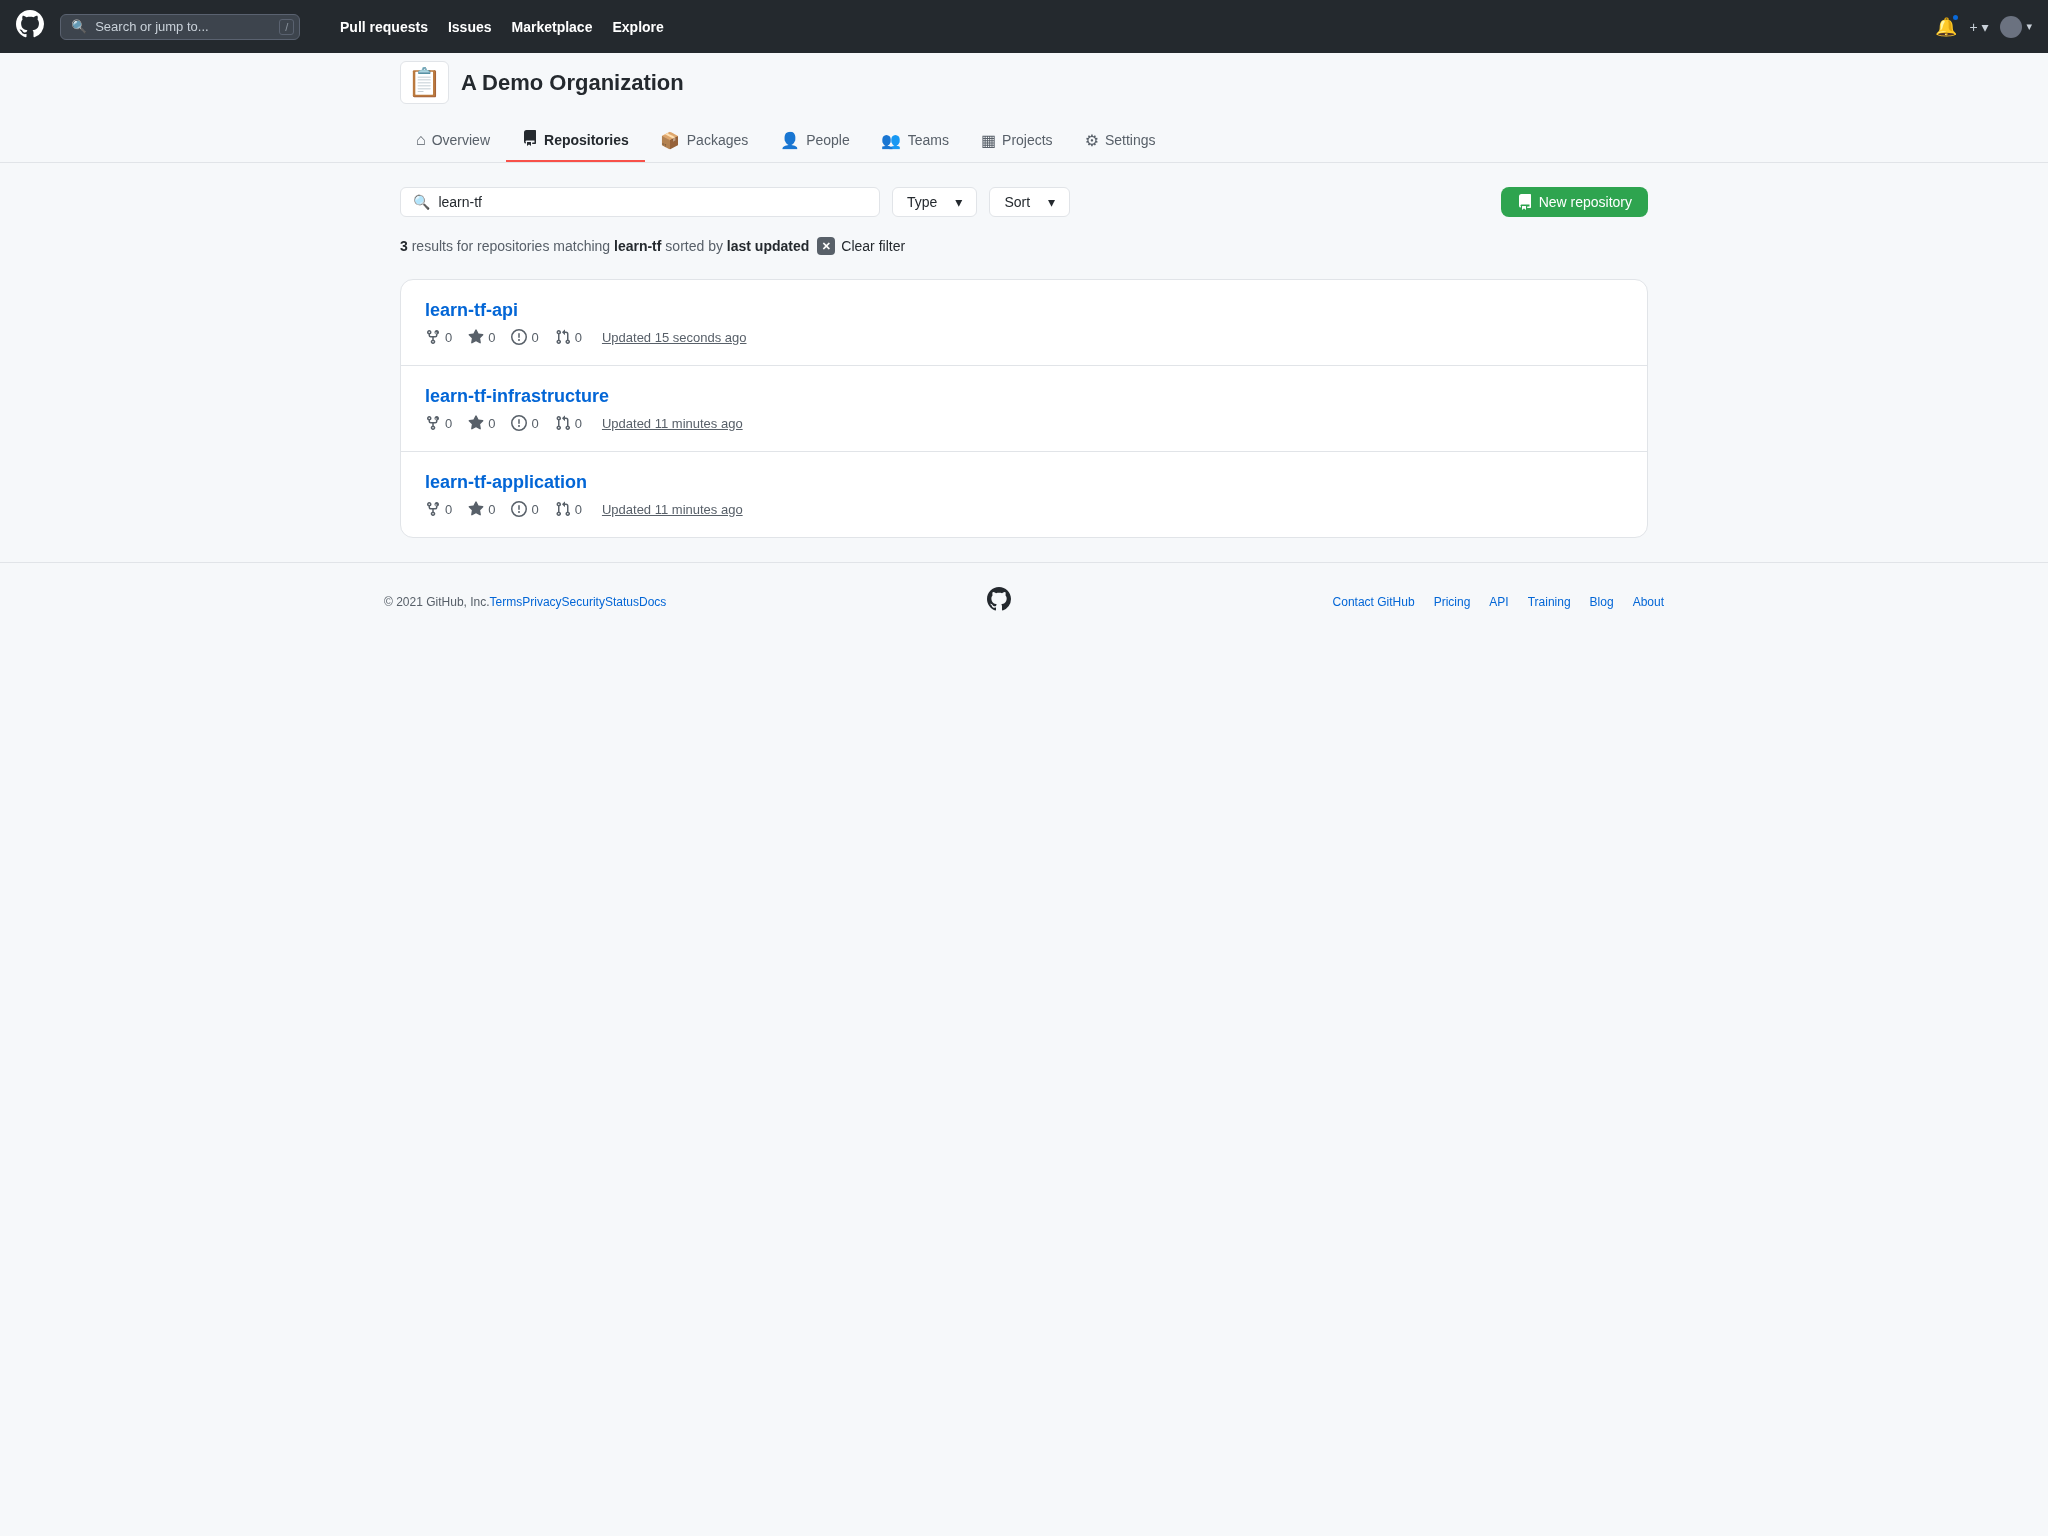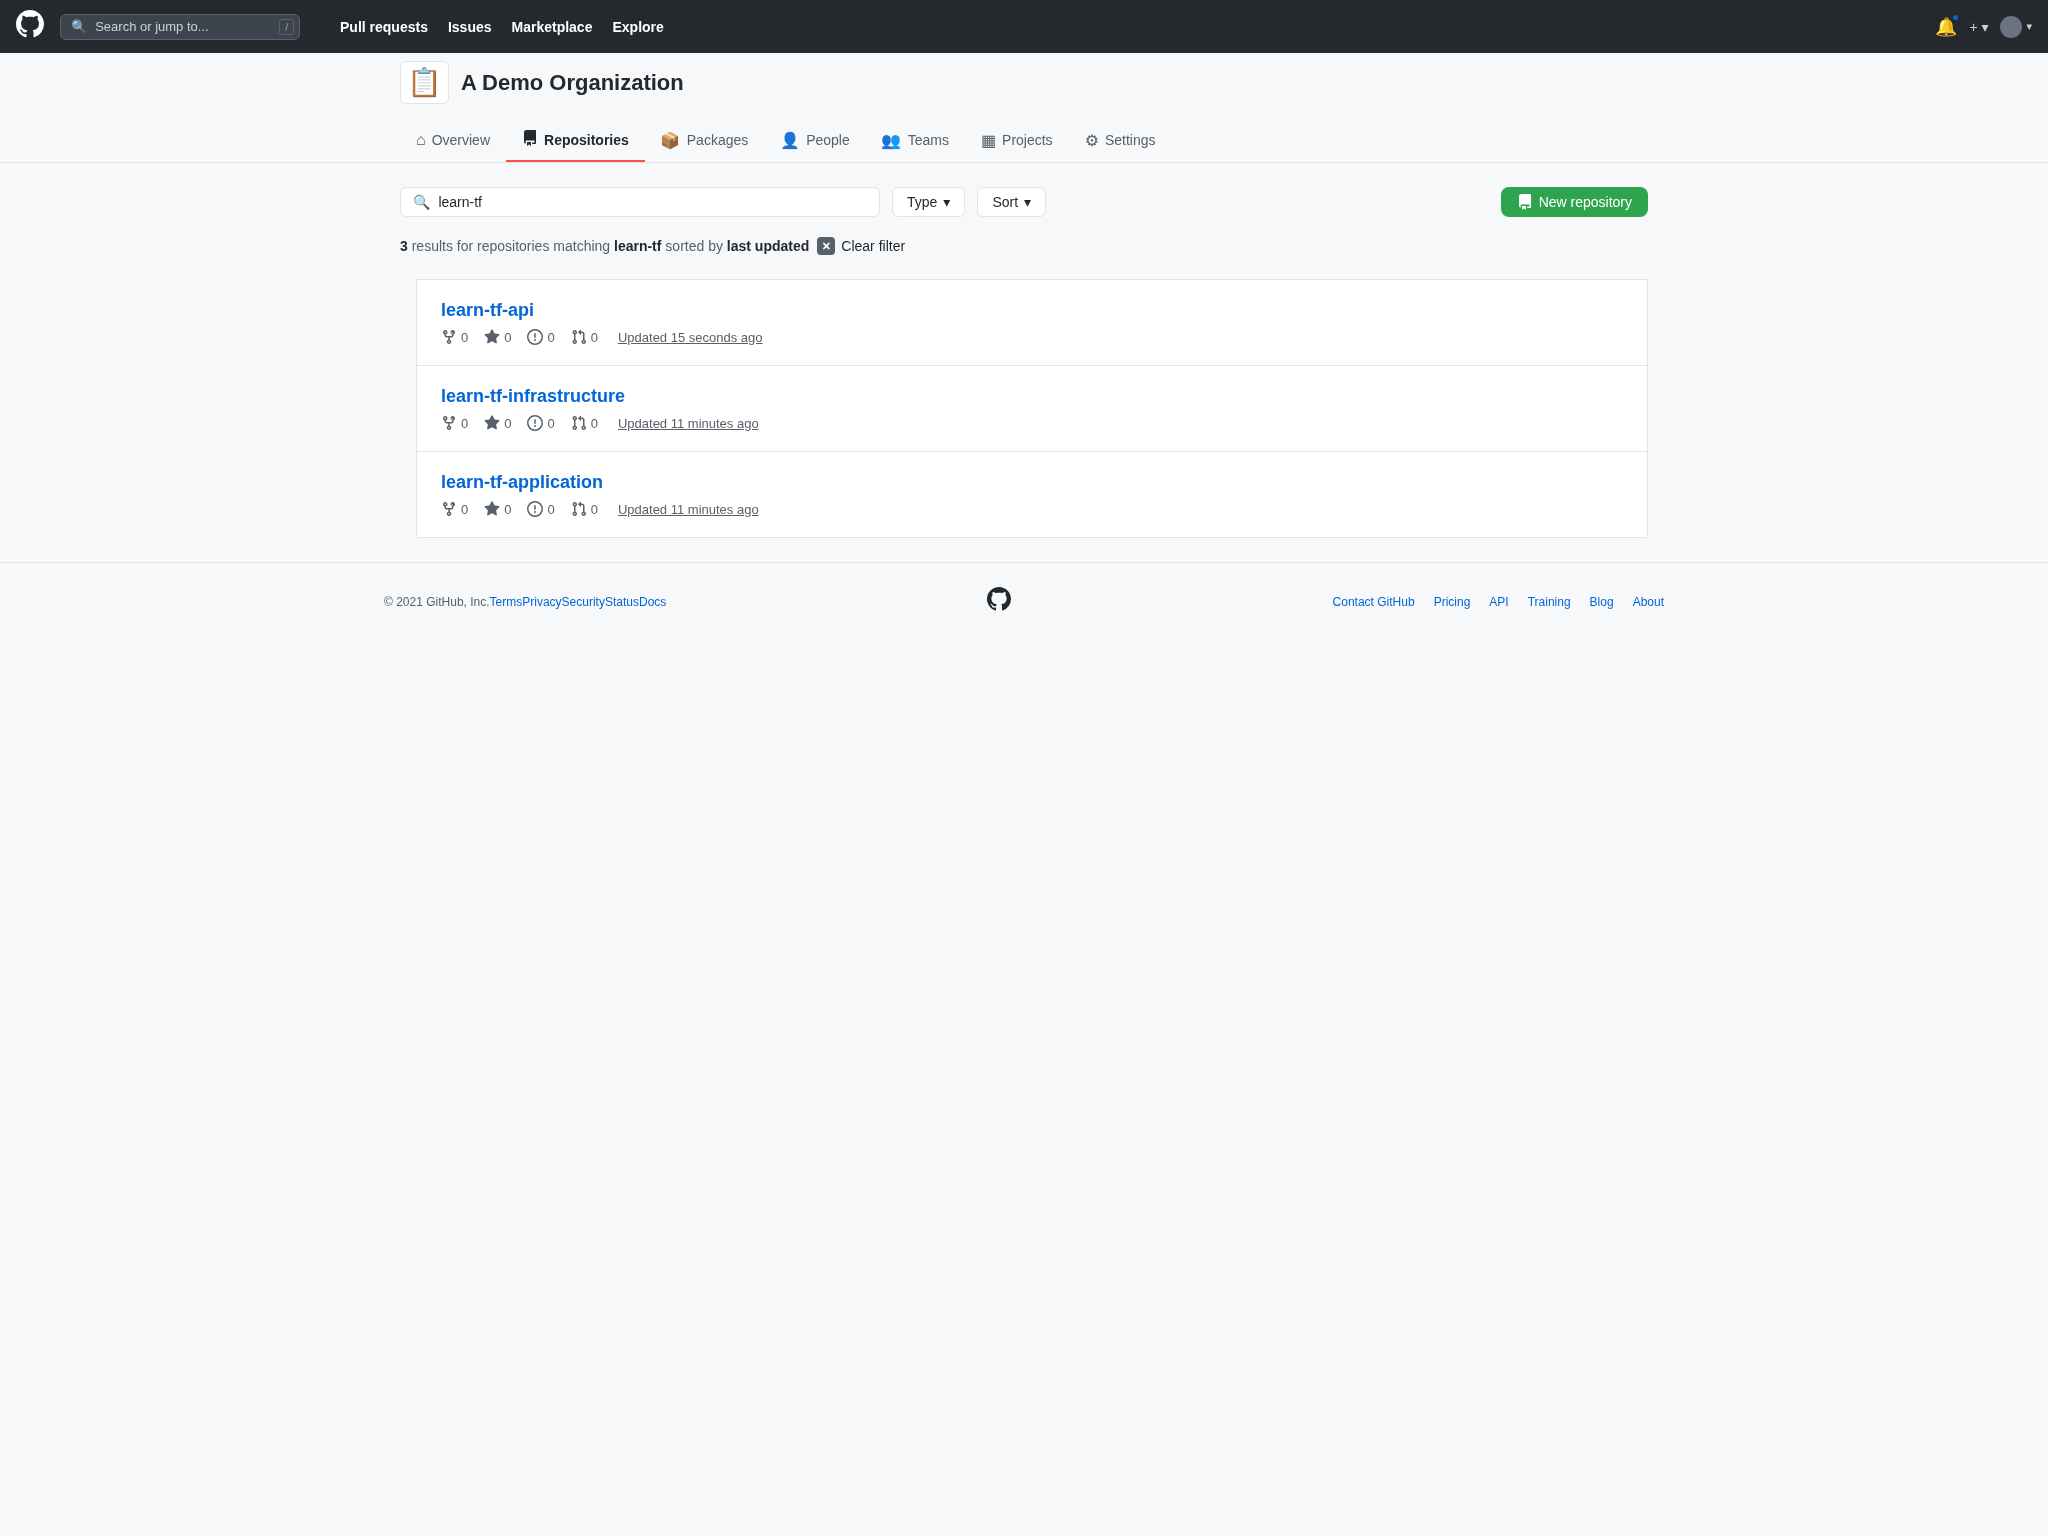--- a/index.html
+++ b/index.html
@@ -30,31 +30,31 @@
     .nav-tab-icon { font-size: 16px; }
 
     
     .main { max-width: 1280px; margin: 0 auto; padding: 24px 16px; }
 
     
     .search-row { display: flex; align-items: center; gap: 12px; margin-bottom: 16px; }
     .repo-search { display: flex; align-items: center; border: 1px solid #e1e4e8; border-radius: 6px; padding: 6px 12px; gap: 8px; background: white; flex: 1; max-width: 480px; }
     .repo-search input { border: none; outline: none; font-size: 14px; width: 100%; color: #24292e; }
     .search-icon-sm { color: #586069; font-size: 14px; }
-    .dropdown-btn { display: flex; align-items: center; gap: 6px; border: 1px solid #e1e4e8; border-radius: 6px; padding: 6px 14px; background: white; cursor: pointer; font-size: 14px; color: #24292e; }
+    .dropdown-btn { display: flex; align-items: center; gap: 18px; border: 1px solid #e1e4e8; border-radius: 6px; padding: 6px 14px; background: white; cursor: pointer; font-size: 14px; color: #24292e; }
     .new-repo-btn { display: flex; align-items: center; gap: 6px; background: #2ea44f; color: white; border: none; border-radius: 8px; padding: 7px 16px; font-size: 14px; font-weight: 500; cursor: pointer; margin-left: auto; }
 
     
     .filter-row { display: flex; align-items: center; margin-bottom: 20px; font-size: 14px; color: #586069; }
     .filter-row strong { color: #24292e; }
     .clear-filter-btn { display: flex; align-items: center; gap: 6px; color: #24292e; cursor: pointer; font-size: 14px; padding: 4px 8px; border-radius: 6px; }
     .clear-icon { background: #586069; color: white; border-radius: 4px; width: 18px; height: 18px; display: flex; align-items: center; justify-content: center; font-size: 11px; font-weight: bold; }
 
     
-    .repo-list { border: 1px solid #e1e4e8; border-radius: 0; background: white; margin-left: 16px; }
+    .repo-list { border: 1px solid #e1e4e8; border-radius: 13px; background: white; }
     .repo-item { padding: 20px 24px; border-bottom: 1px solid #e1e4e8; }
     .repo-item:last-child { border-bottom: none; }
     .repo-name { font-size: 18px; font-weight: 600; color: #0366d6; text-decoration: none; cursor: pointer; }
     .repo-stats { display: flex; align-items: center; gap: 16px; margin-top: 8px; color: #586069; font-size: 13px; }
     .repo-stat { display: flex; align-items: center; gap: 4px; }
     .repo-updated { margin-left: 4px; text-decoration: underline; }
 
     
     .footer { border-top: 1px solid #e1e4e8; padding: 24px 16px; display: flex; align-items: center; justify-content: center; gap: 16px; font-size: 12px; color: #586069; flex-wrap: wrap; }
     .footer-logo { font-size: 22px; color: #24292e; }

